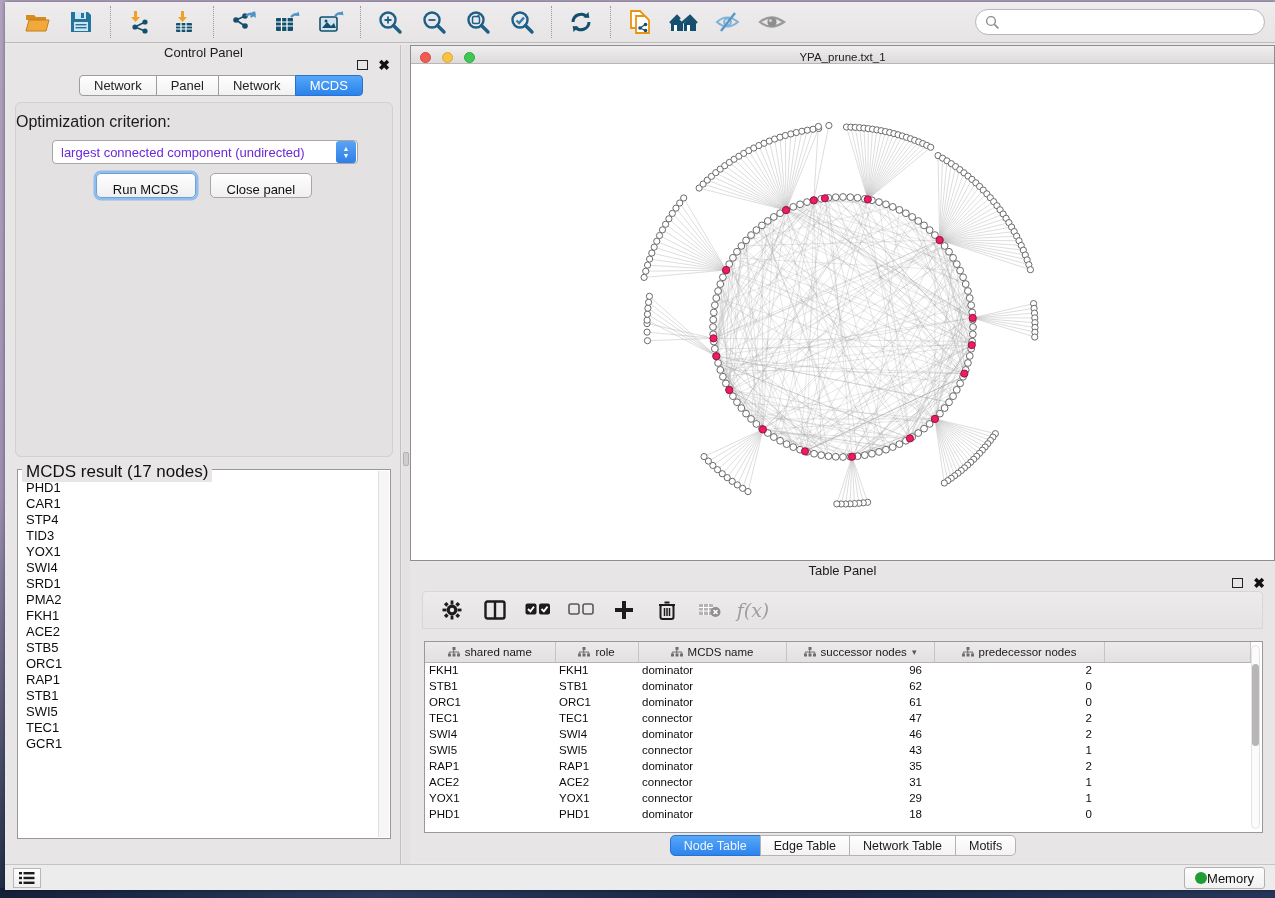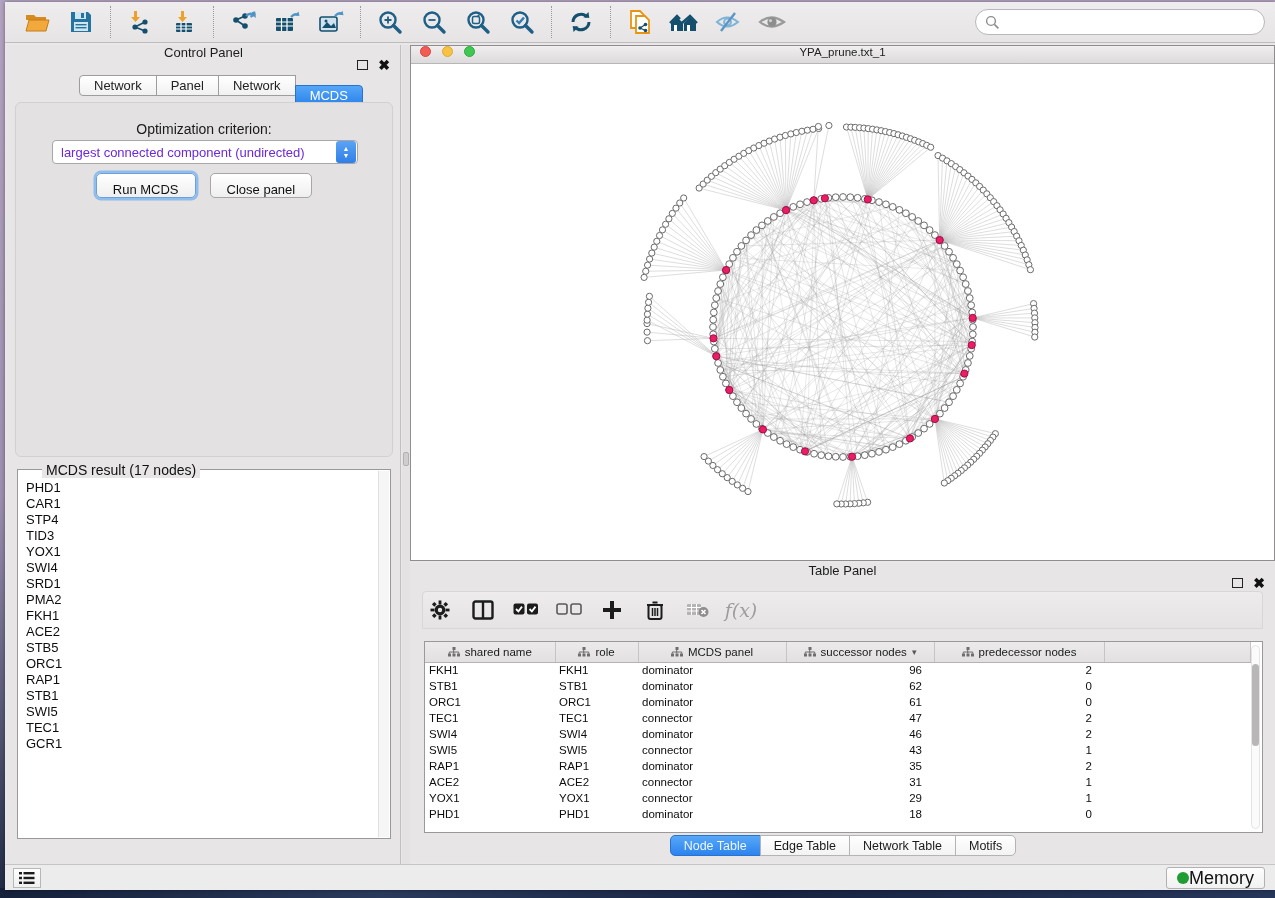--- a/index.html
+++ b/index.html
@@ -34,70 +34,70 @@
   .panel-ctl { margin-left:auto; display:flex; gap:10px; align-items:center; }
   .float-icon { width:11px; height:10px; border:1.6px solid #222; background:transparent; cursor:pointer; }
   .close-icon { font-size:14px; font-weight:bold; color:#111; line-height:10px; cursor:pointer; }
 
   .cp-tabs { position:absolute; left:72px; top:30px; display:flex; }
   .cp-tab { height:21px; padding:0 14px; display:flex; align-items:center; font-size:13px;
     background:linear-gradient(#ffffff,#f1f1f1); border:1px solid #9e9c9c; color:#222;
     margin-right:-1px; cursor:pointer; }
   .cp-tab:first-child { border-radius:4px 0 0 4px; }
   .cp-tab:last-child { border-radius:0 4px 4px 0; }
-  .cp-tab.active { background:linear-gradient(#55a7f7,#2a82ec); color:#fff; border-color:#2a72cf;margin-top:10px; }
+  .cp-tab.active { background:linear-gradient(#55a7f7,#2a82ec); color:#fff; border-color:#2a72cf; }
 
   .cp-inner { position:absolute; left:8px; top:57px; width:378px; height:355px;
     background:#e3e1e1; border:1px solid #d2d0d0; border-radius:6px; }
-  .opt-label { position:absolute; left:0; top:18px; width:100%; text-align:center;
-    font-size:14px; color:#1a1a1a; }
+  .opt-label { position:absolute; left:0; top:10px; width:100%; text-align:left;
+    font-size:16px; color:#1a1a1a; }
   .criterion { position:absolute; left:36px; top:37px; width:306px; height:24px;
     background:#fff; border:1px solid #a8a6a6; border-radius:4px;
     display:flex; align-items:center; cursor:pointer; }
   .criterion-text { flex:1; font-size:13px; padding-left:8px; color:#6d28d9; white-space:nowrap; }
   .criterion-stepper { width:20px; height:22px; border-radius:3px; margin-right:1px;
     background:linear-gradient(#5ba3f5,#2f7fe8); display:flex; flex-direction:column;
     align-items:center; justify-content:center; gap:1px; }
   .criterion-stepper span { color:#fff; font-size:7px; line-height:6px; }
   .cp-buttons { position:absolute; left:0; top:70px; width:100%; display:flex; justify-content:center; gap:14px; }
   .btn { height:25px; padding:8px 16px; font-size:13px; color:#111;
     background:linear-gradient(#ffffff,#efefef); border:1px solid #a8a6a6; border-radius:5px; cursor:pointer;
     font-family:"Liberation Sans",sans-serif; }
   .btn.focused { box-shadow:0 0 0 2.5px #8ebdee; border-color:#6f9fd8; }
 
   .result-box { position:absolute; left:10px; top:424px; width:374px; height:370px;
     background:#fff; border:1px solid #9a9898; }
-  .result-legend { position:absolute; left:24px; top:-8px; background:#e7e5e5;
-    padding:0 4px; font-size:14px; color:#111; }
+  .result-legend { position:absolute; left:4px; top:-8px; background:#e7e5e5;
+    padding:0 4px; font-size:17px; color:#111; }
   .result-list { position:absolute; left:0; top:4px; bottom:2px; right:12px; overflow:hidden;
     padding:6px 0 0 8px; }
   .result-item { font-size:13px; color:#0d0d0d; line-height:16px; }
   .result-scroll { position:absolute; right:1px; top:1px; bottom:1px; width:11px;
     background:#f6f6f6; border-left:1px solid #e0e0e0; }
 
   
   .splitter { position:absolute; left:397px; top:43px; width:8px; height:819px; background:#e4e2e2; }
   .splitter-handle { position:absolute; left:1px; top:407px; width:6px; height:14px;
     background:#cfcdcd; border:1px solid #b2b0b0; border-radius:2px; cursor:col-resize; }
 
   
   .net-window { position:absolute; left:405px; top:43px; width:865px; height:516px;
     border:1px solid #8f8d8d; background:#fff; }
   .net-titlebar { position:relative; height:18px; background:linear-gradient(#f0eeee,#dcdada);
-    border-bottom:1px solid #b8b6b6; display:flex; align-items:flex-start; }
+    border-bottom:1px solid #b8b6b6; display:flex; align-items:flex-end; }
   .traffic { display:flex; gap:11px; padding-left:9px; }
   .light { width:11px; height:11px; border-radius:50%; cursor:pointer; }
   .net-title { position:absolute; left:0; width:100%; text-align:center; font-size:11.5px; color:#222; }
   .net-canvas { position:absolute; left:0; top:19px; width:863px; height:495px; background:#fff; }
 
   
   .table-panel { position:absolute; left:405px; top:561px; width:865px; height:299px; background:#e7e5e5; }
   .tp-toolbar { position:absolute; left:12px; top:28px; width:841px; height:38px;
     background:linear-gradient(#edebeb,#e5e3e3); border:1px solid #d8d6d6; border-radius:4px 4px 0 0;
-    display:flex; align-items:center; padding-left:0; gap:9px; }
+    display:flex; align-items:center; padding-left:12px; gap:9px; }
   .tp-btn { width:34px; height:30px; display:flex; align-items:center; justify-content:center; cursor:pointer; }
   .fx-label { font-size:19px; font-style:italic; color:#9e9c9c; font-family:"DejaVu Serif",serif; }
 
   .node-table { position:absolute; left:14px; top:78px; width:839px; height:192px;
     background:#fff; border:1px solid #9a9898; }
   table { border-collapse:collapse; width:825px; table-layout:fixed; }
   th { height:20px; background:linear-gradient(#eceaea,#e2e0e0); font-size:11.5px; font-weight:normal;
     color:#1a1a1a; border-right:1px solid #c6c4c4; border-bottom:1px solid #b5b3b3; position:relative; }
   th .th-inner { display:flex; align-items:center; justify-content:center; gap:5px; }
   td { height:16px; font-size:11.5px; color:#0d0d0d; padding:0 4px; white-space:nowrap; overflow:hidden; }
@@ -117,21 +117,21 @@
   .tp-tab.active { background:linear-gradient(#58a8f8,#2b83ed); color:#eef5fd; border-color:#2a72cf; }
 
   
   .statusbar { position:absolute; left:0; top:862px; width:1270px; height:26px;
     background:#ececec; border-top:1px solid #c6c4c4; }
   .status-left-btn { position:absolute; left:8px; top:3px; width:28px; height:20px;
     background:linear-gradient(#fdfdfd,#f0f0f0); border:1px solid #b8b6b6; display:flex;
     align-items:center; justify-content:center; cursor:pointer; }
   .memory-btn { position:absolute; right:10px; top:2px; height:22px; padding:0 10px;
     background:linear-gradient(#fdfdfd,#f1f1f1); border:1px solid #b2b0b0; border-radius:3px;
-    display:flex; align-items:center; font-size:18px; color:#111; cursor:pointer; }
+    display:flex; align-items:center; font-size:13px; color:#111; cursor:pointer; }
   .mem-dot { width:12px; height:12px; border-radius:50%; background:#1f9d33; }
 </style>
 </head>
 <body>
 
 <div class="desktop-strip"></div>
 
 <div class="app">
 
   <div class="toolbar">
@@ -1195,21 +1195,21 @@
                 <span class="th-inner">
                   <svg width="12" height="10" viewBox="0 0 12 10">
                     <g fill="#6f6d6d">
                       <rect x="4.5" y="0" width="3" height="3"></rect>
                       <rect x="0" y="6.5" width="3" height="3"></rect>
                       <rect x="4.5" y="6.5" width="3" height="3"></rect>
                       <rect x="9" y="6.5" width="3" height="3"></rect>
                       <path d="M5.7 3 v2 M1.3 6.5 v-1.5 h9.4 v1.5 M5.7 5 v1.5" stroke="#6f6d6d" fill="none"></path>
                     </g>
                   </svg>
-                  <span>MCDS panel</span>
+                  <span>MCDS name</span>
                 </span>
               </th>
               <th>
                 <span class="th-inner">
                   <svg width="12" height="10" viewBox="0 0 12 10">
                     <g fill="#6f6d6d">
                       <rect x="4.5" y="0" width="3" height="3"></rect>
                       <rect x="0" y="6.5" width="3" height="3"></rect>
                       <rect x="4.5" y="6.5" width="3" height="3"></rect>
                       <rect x="9" y="6.5" width="3" height="3"></rect>

